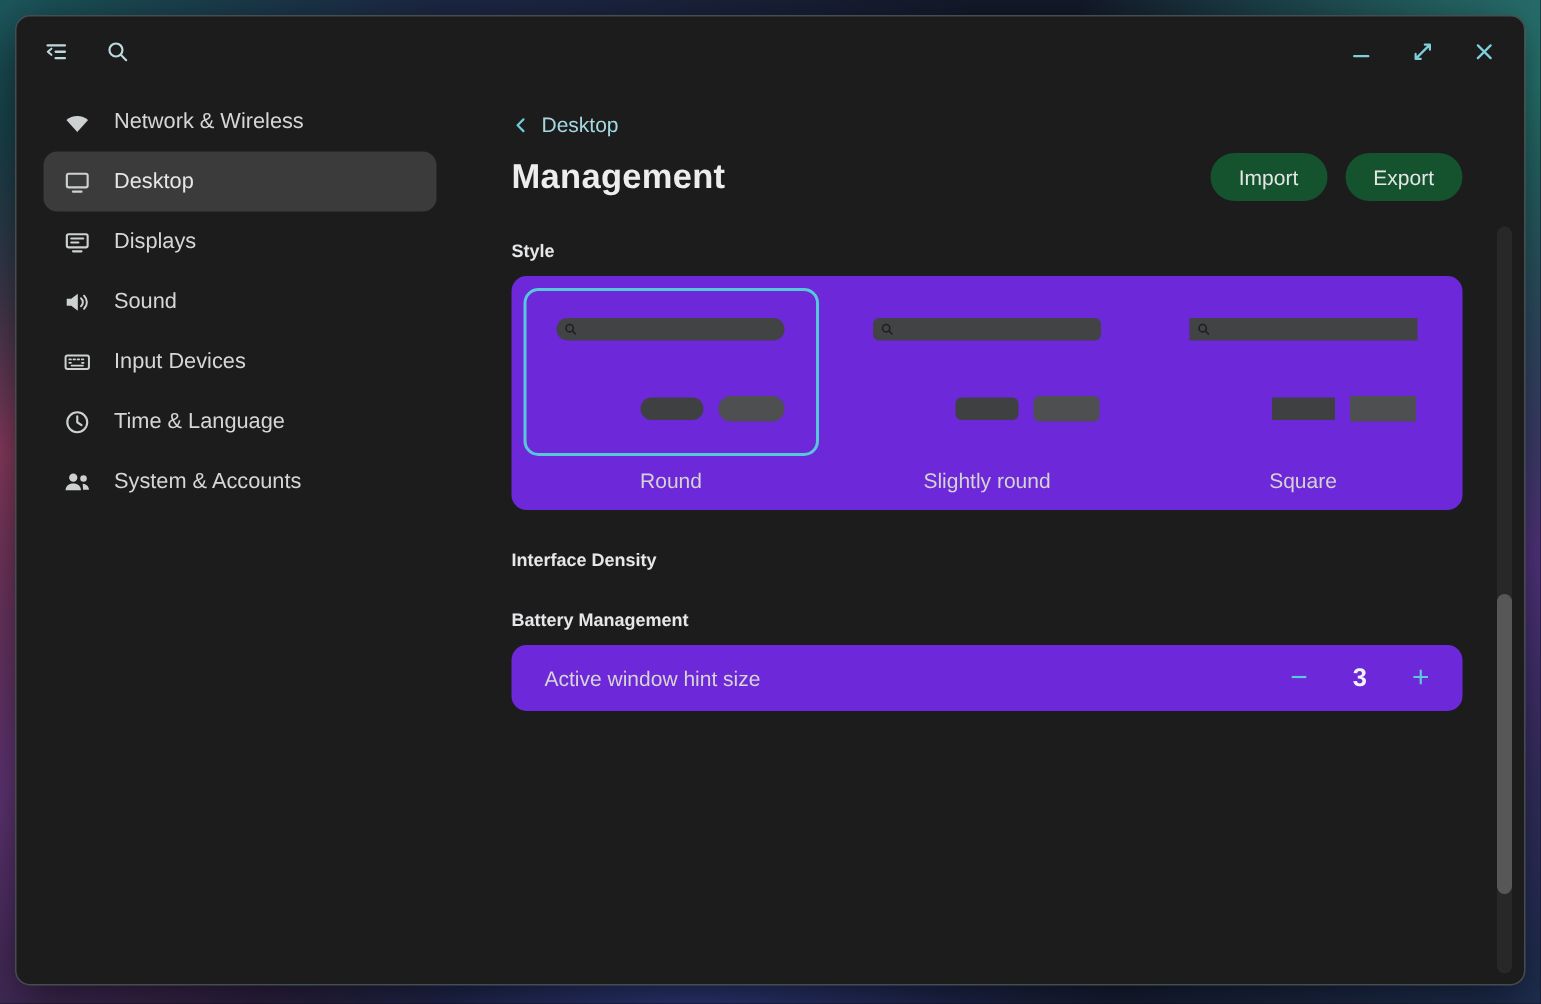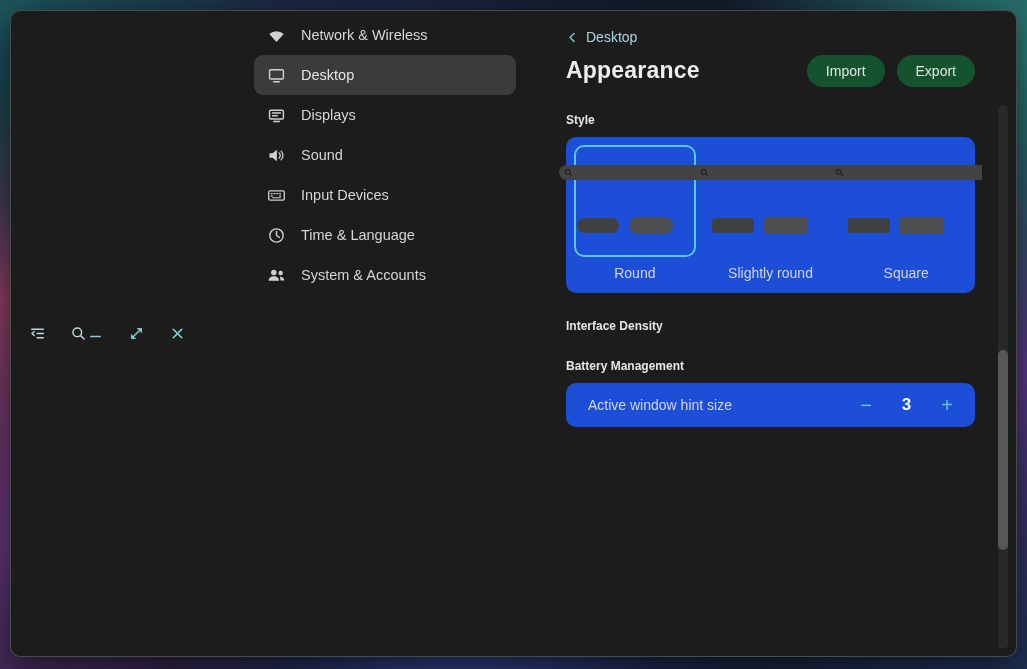--- a/index.html
+++ b/index.html
@@ -11,21 +11,21 @@
       radial-gradient(circle at 0% 45%, rgba(176,72,111,.75) 0%, transparent 20%),
       radial-gradient(circle at 2% 78%, rgba(122,63,143,.85) 0%, transparent 28%),
       radial-gradient(circle at 45% 108%, rgba(63,79,174,.8) 0%, transparent 32%),
       radial-gradient(circle at 100% 8%, rgba(46,143,133,.85) 0%, transparent 26%),
       radial-gradient(circle at 100% 55%, rgba(106,63,159,.8) 0%, transparent 26%),
       radial-gradient(circle at 96% 96%, rgba(35,54,95,.9) 0%, transparent 30%),
       radial-gradient(circle at 30% 18%, rgba(39,53,95,.7) 0%, transparent 40%),
       #141a2b; }
   .window { position:absolute; left:10px; top:10px; width:1007px; height:647px;
     background:#1c1c1d; border-radius:10px; border:1px solid rgba(150,170,175,.35);
-    box-shadow:0 10px 34px rgba(0,0,0,.6); display:flex; flex-direction:row; overflow:hidden;gap:32px; }
+    box-shadow:0 10px 34px rgba(0,0,0,.6); display:flex; flex-direction:column; overflow:hidden; }
 
   
   .titlebar { flex:0 0 46px; display:flex; align-items:center; padding:0 18px; }
   .tb-left { display:flex; align-items:center; gap:24px; color:#bdd9dd; }
   .tb-right { margin-left:auto; display:flex; align-items:center; gap:24px; color:#7fd0dc; }
   .tb-icon { width:17px; height:17px; cursor:pointer; display:block; }
   .tb-icon svg { width:100%; height:100%; display:block; }
 
   .wbody { flex:1; display:flex; min-height:0; position:relative; }
 
@@ -44,21 +44,21 @@
   .back .chev svg { width:100%; height:100%; display:block; }
   .header-row { display:flex; align-items:center; margin-top:7px; }
   .page-title { font-size:23px; font-weight:600; color:#ededed; letter-spacing:.2px; }
   .actions { margin-left:auto; display:flex; gap:12px; }
   .btn { height:32px; padding:0 19px; border-radius:16px; background:#14532d; color:#e3e6e7;
     font-size:14px; display:inline-flex; align-items:center; border:none; cursor:pointer;
     font-family:inherit; }
 
   .section { margin-top:26px; }
   .section-heading { font-size:12px; font-weight:700; color:#e5e7e8; }
-  .card { background:#1d4ed8; border-radius:10px; margin-top:10px; }
+  .card { background:#6d28d9; border-radius:10px; margin-top:10px; }
 
   
   .style-card { padding:8px 8px 6px; }
   .tiles { display:flex; gap:14px; }
   .style-option { flex:1; min-width:0; cursor:pointer; }
   .tile { height:112px; border-radius:10px; border:2px solid transparent; position:relative; }
   .style-option.selected .tile { border-color:#57c8d9; }
   .pill { position:absolute; top:18px; left:50%; transform:translateX(-50%); width:152px; height:15px;
     background:#424345; display:flex; align-items:center; padding-left:5px; }
   .mini-mag { width:9px; height:9px; }
@@ -207,21 +207,21 @@
       <div class="back">
         <span class="chev">
           <svg viewBox="0 0 16 16" fill="none" stroke="currentColor" stroke-width="1.8" stroke-linecap="round" stroke-linejoin="round">
               <path d="M9.8 3.2 5 8l4.8 4.8"></path>
             </svg>
         </span>
         <span>Desktop</span>
       </div>
 
       <div class="header-row">
-        <h1 class="page-title">Appearance</h1>
+        <h1 class="page-title">Management</h1>
         <div class="actions">
           <button class="btn">Import</button>
           <button class="btn">Export</button>
         </div>
       </div>
 
       
       <section class="section">
         <div class="section-heading">Style</div>
         <div class="card style-card">

